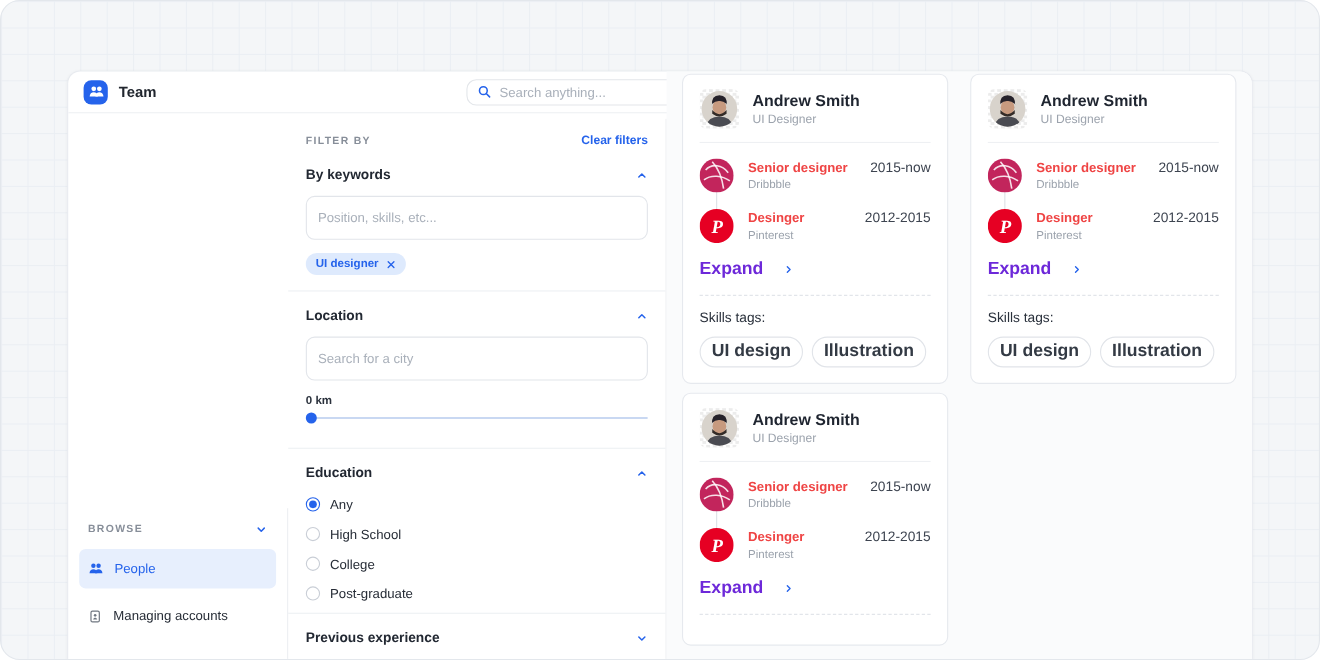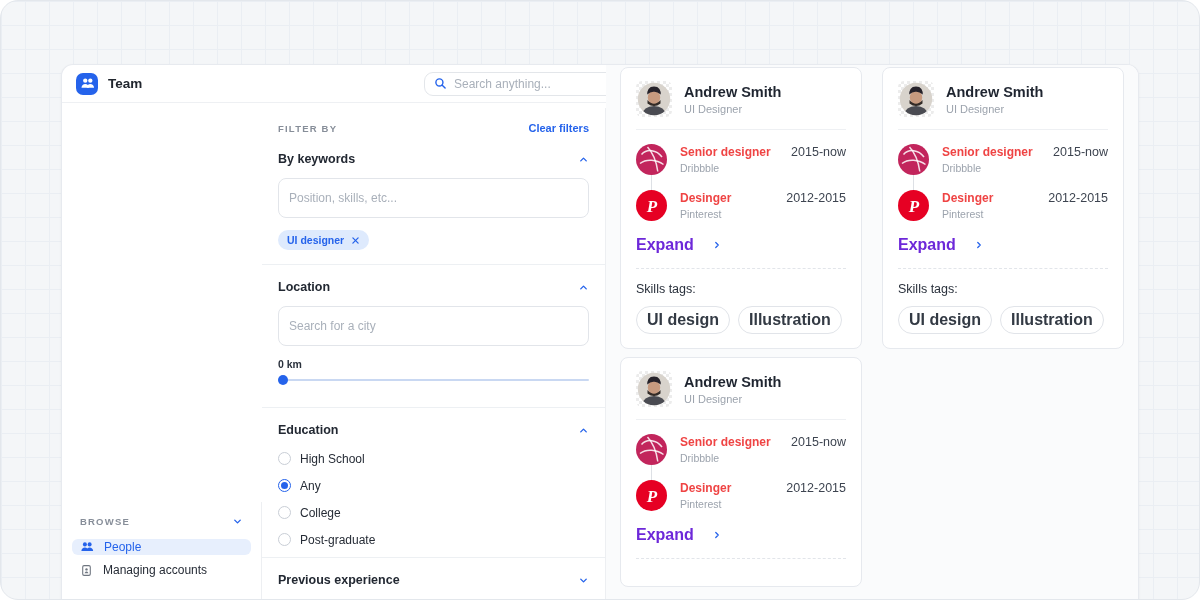--- a/index.html
+++ b/index.html
@@ -28,21 +28,21 @@
   .search input { flex:1; border:none; outline:none; font-size:12px; color:#333; background:transparent; font-family:"Liberation Sans",sans-serif; }
   .search input::placeholder { color:#A9B0BA; }
   .kbd { width:15px; height:15px; border:1px solid #E2E5EA; border-radius:4px; font-size:9.5px; color:#8A919C; display:flex; align-items:center; justify-content:center; }
   .topbar-actions { margin-left:auto; display:flex; gap:8px; }
   .icon-btn { width:22px; height:22px; border-radius:7px; background:#EAF1FE; border:1px solid #DDE9FD; display:flex; align-items:center; justify-content:center; cursor:pointer; }
   
   .main { flex:1; display:flex; min-height:0;align-items:flex-end; }
   .sidebar { width:200px; flex:0 0 200px; border-right:1px solid #EDEFF2; padding:14px 10px; }
   .browse-row { display:flex; align-items:center; justify-content:space-between; padding:0 8px; margin-bottom:12px; }
   .browse-label { font-size:9.5px; font-weight:700; letter-spacing:1.2px; color:#878E99; }
-  .nav-item { display:flex; align-items:center; gap:10px; height:16px; padding:0 8px; border-radius:6px; margin-bottom:7px; font-size:12px; font-weight:500; color:#262C36; cursor:pointer; }
+  .nav-item { display:flex; align-items:center; gap:10px; height:36px; padding:0 8px; border-radius:6px; margin-bottom:7px; font-size:12px; font-weight:500; color:#262C36; cursor:pointer; }
   .nav-item.active { background:#E7EFFD; color:#2563EB; }
   .nav-item .grow { flex:1; }
   .beta { font-size:9.5px; font-weight:700; color:#2563EB; background:#E4EDFC; border-radius:9px; padding:2px 8px; }
   
   .filters { width:344px; flex:0 0 344px; border-right:1px solid #EDEFF2; padding:14px 16px 0; }
   .filter-head { display:flex; align-items:center; justify-content:space-between; margin-bottom:18px; }
   .filter-title { font-size:9.5px; font-weight:700; letter-spacing:1.2px; color:#878E99; }
   .clear-link { font-size:11px; font-weight:700; color:#2563EB; text-decoration:none; cursor:pointer; }
   .fheader { display:flex; align-items:center; justify-content:space-between; margin-bottom:12px; cursor:pointer; }
   .fheader span { font-size:12.5px; font-weight:600; color:#222832; }
@@ -230,26 +230,26 @@
         <hr class="fdivider">
 
         <div class="fheader">
           <span>Education</span>
           <svg width="11" height="11" viewBox="0 0 24 24" fill="none" stroke="#2563EB" stroke-width="3" stroke-linecap="round" stroke-linejoin="round">
               <polyline points="6 15 12 9 18 15"></polyline>
             </svg>
         </div>
         <div class="edu-block">
           <div class="radio-row">
+            <span class="radio checked"></span>
+            <span class="radio-label">Any</span>
+          </div>
+          <div class="radio-row">
             <span class="radio"></span>
             <span class="radio-label">High School</span>
-          </div>
-          <div class="radio-row">
-            <span class="radio checked"></span>
-            <span class="radio-label">Any</span>
           </div>
           <div class="radio-row">
             <span class="radio"></span>
             <span class="radio-label">College</span>
           </div>
           <div class="radio-row">
             <span class="radio"></span>
             <span class="radio-label">Post-graduate</span>
           </div>
         </div>

